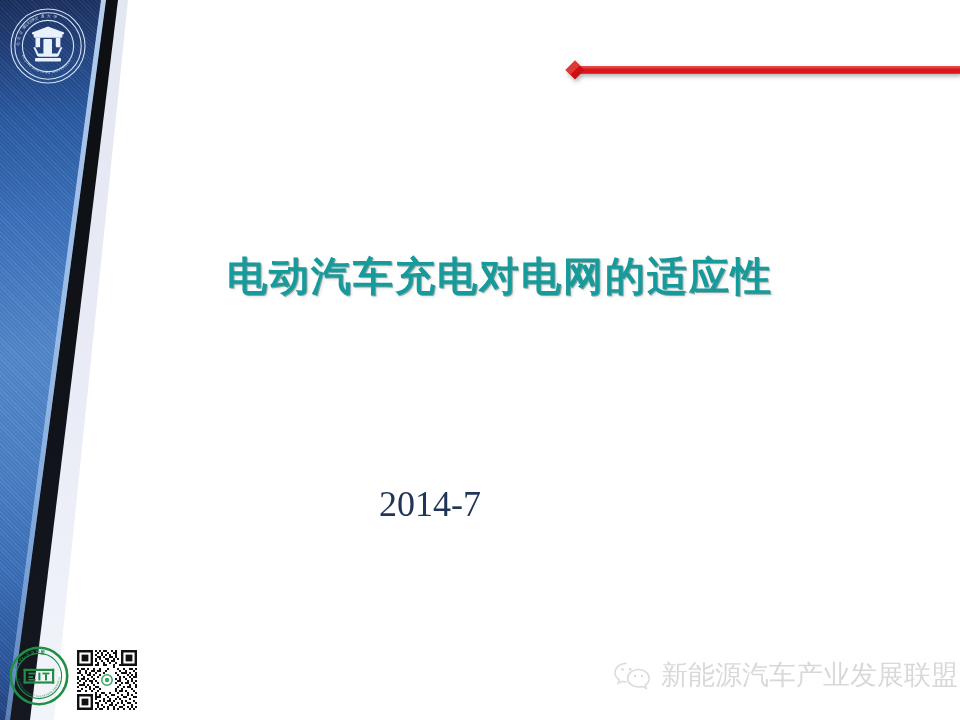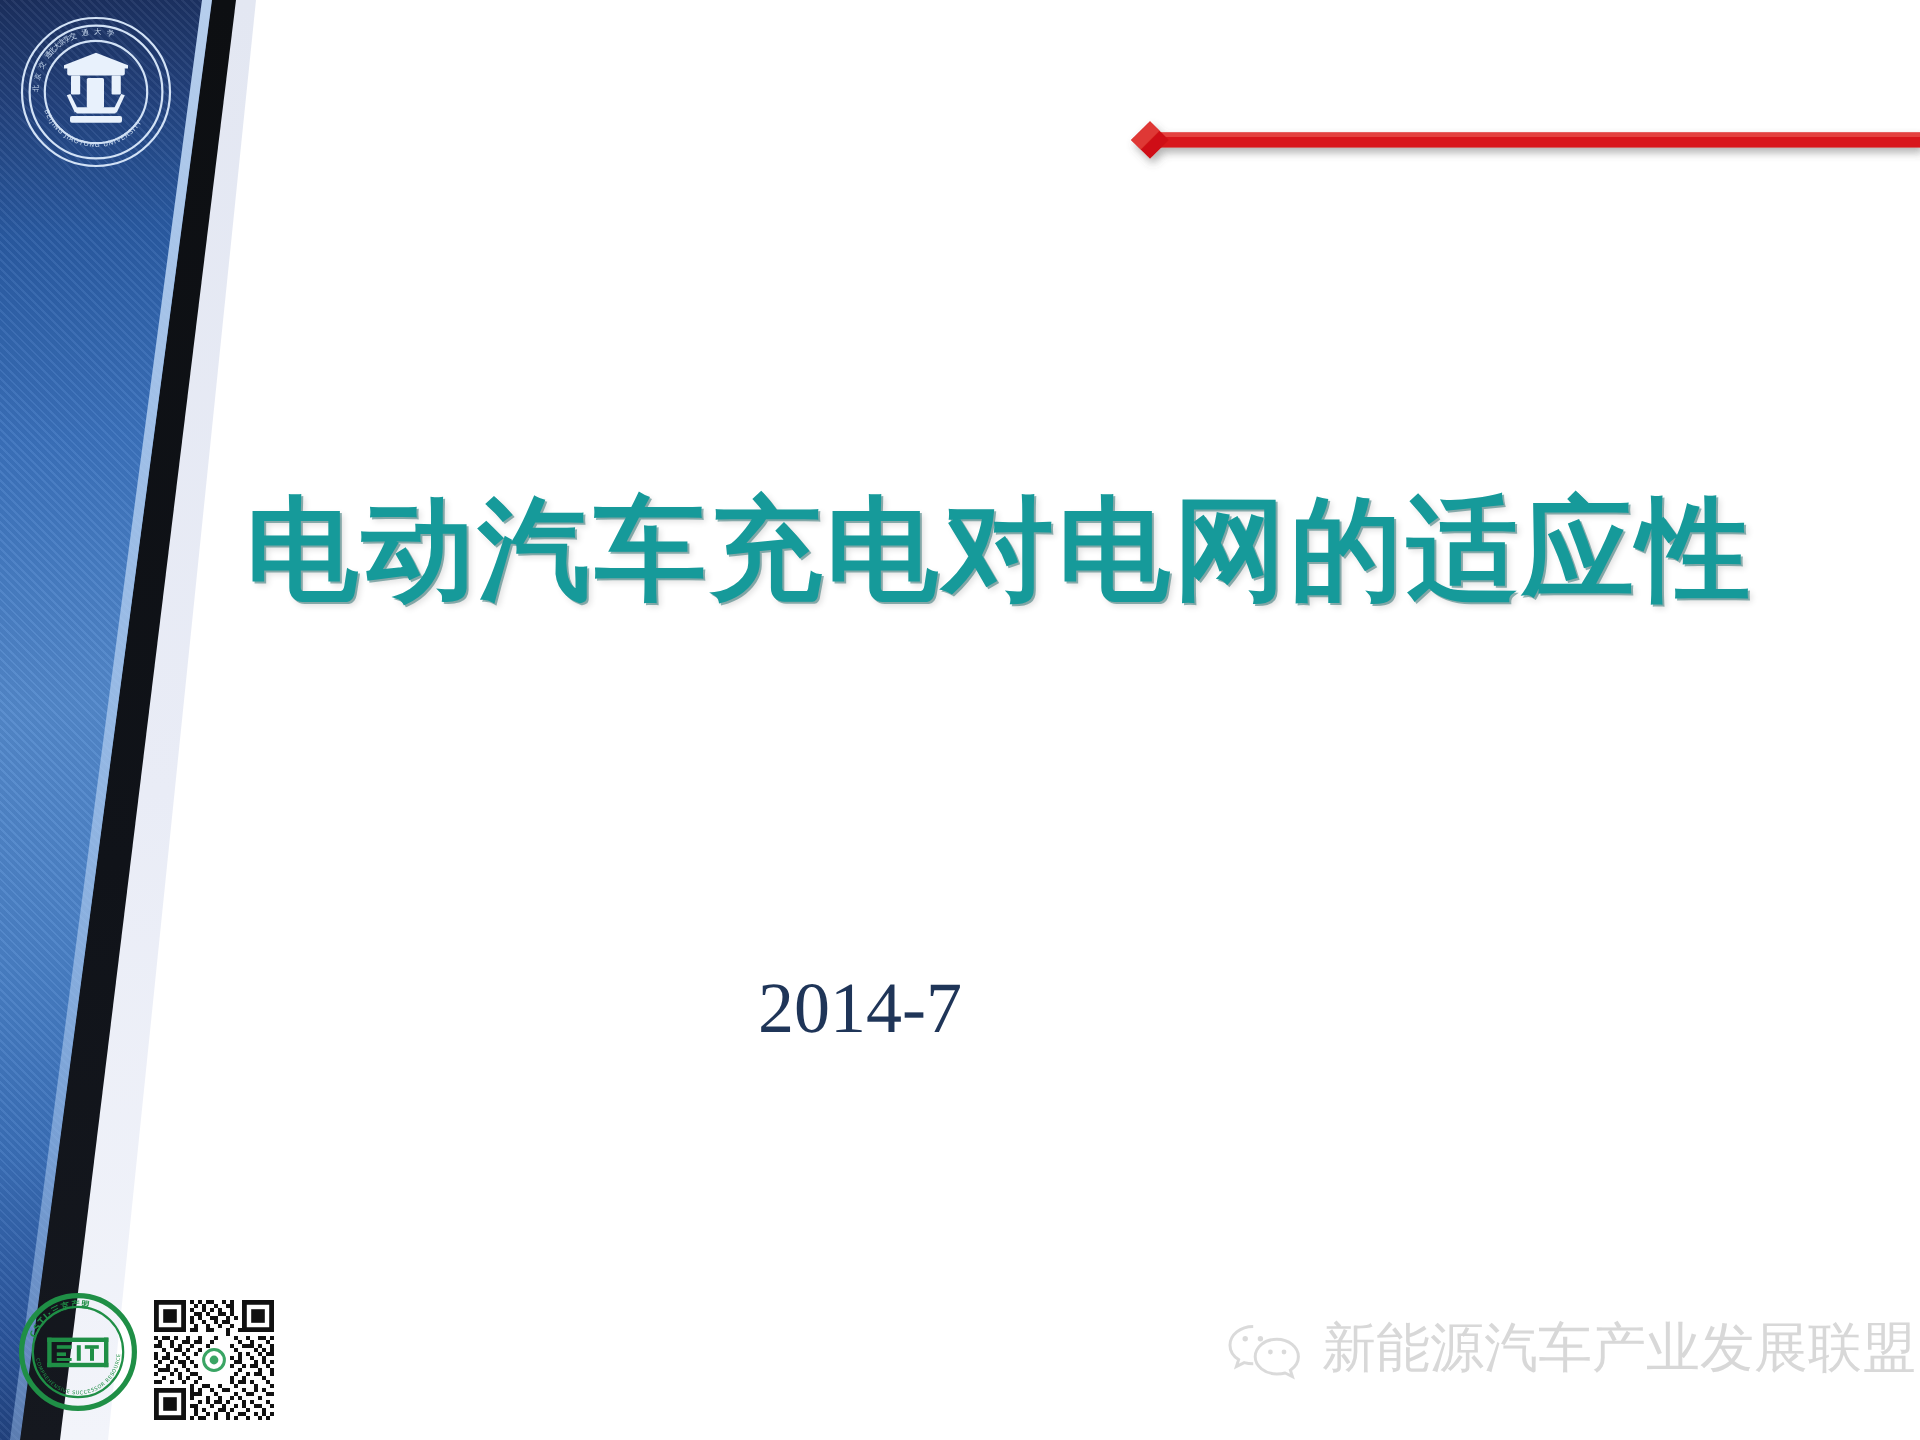--- a/index.html
+++ b/index.html
@@ -92,21 +92,21 @@
   .title {
     position: absolute;
     left: 0;
     top: 240px;
     width: 960px;
     text-align: center;
     padding-left: 40px;
     box-sizing: border-box;
     font-family: "DejaVu Sans", "Liberation Sans", sans-serif;
     font-weight: bold;
-    font-size: 56px;
+    font-size: 40px;
     line-height: 72px;
     letter-spacing: 2px;
     color: #169a9a;
     text-shadow: 1px 1px 0 rgba(10,90,90,0.45), 2px 2px 3px rgba(0,0,0,0.12);
     z-index: 5;
     white-space: nowrap;
   }
 
   
   .date {

